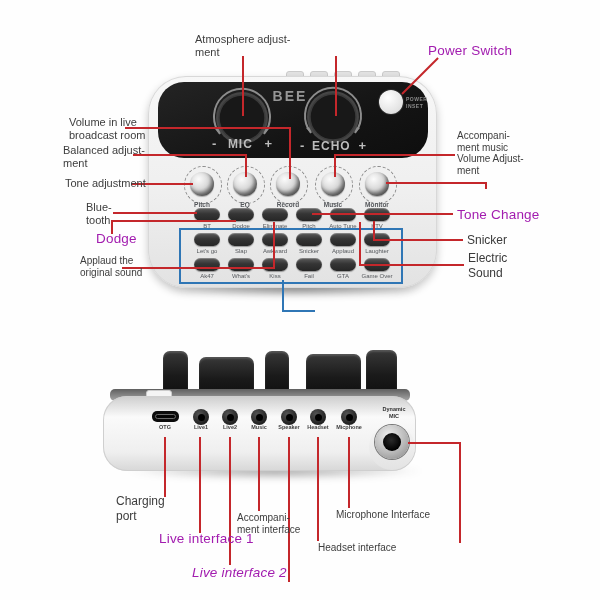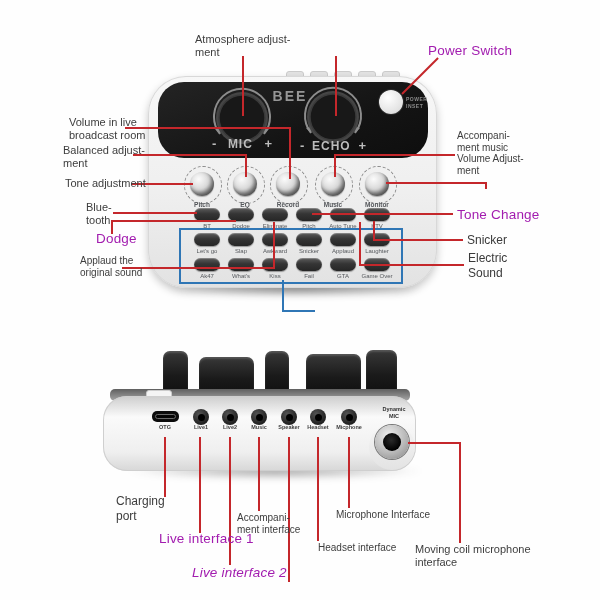--- a/index.html
+++ b/index.html
@@ -289,16 +289,14 @@
 Sound</div>
 
   <div class="lbl s9" style="left:116px;top:494px;">Charging
 port</div>
   <div class="lbl s13" style="left:159px;top:531px;">Live interface 1</div>
   <div class="lbl s13" style="left:192px;top:565px;font-style:italic;">Live interface 2</div>
   <div class="lbl s10" style="left:237px;top:512px;">Accompani-
 ment interface</div>
   <div class="lbl s10" style="left:318px;top:542px;">Headset interface</div>
   <div class="lbl s10" style="left:336px;top:509px;">Microphone Interface</div>
-  <div class="lbl s11" style="left:415px;top:543px;">Moving coil microphone
-interface</div>
 
 </div>
 
 </body></html>

